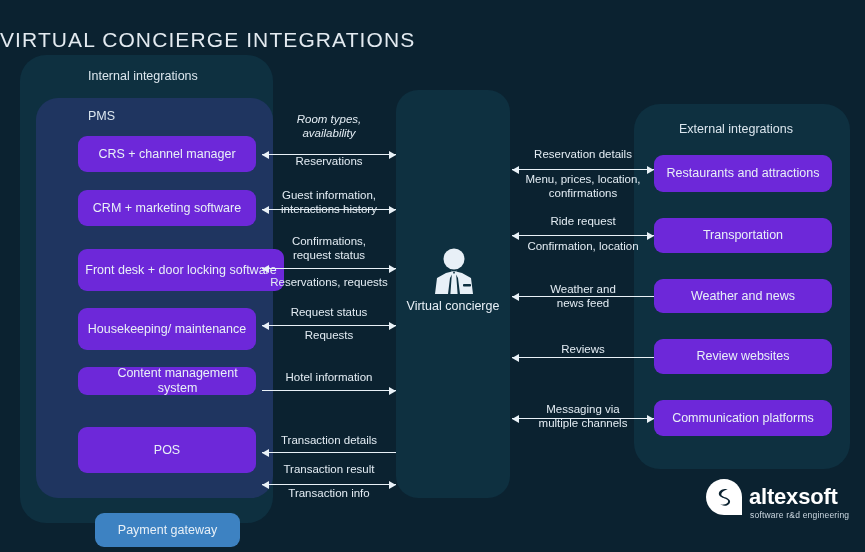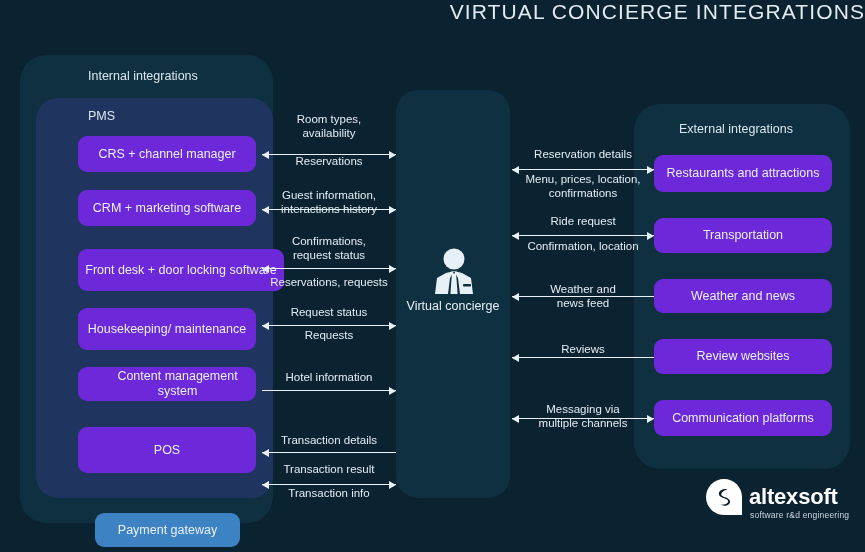--- a/index.html
+++ b/index.html
@@ -11,23 +11,23 @@
   }
   #root {
     position: relative;
     width: 865px; height: 552px;
     background: #0b2230;
   }
 
   
   .title {
     position: absolute;
-    left: 0; top: 0;
+    left: 0; top: 28px;
     width: 865px;
-    text-align: right;
+    text-align: left;
     font-size: 21px;
     letter-spacing: 1.1px;
     color: #e3eaf0;
     font-weight: 400;
   }
 
   
   .panel-internal {
     position: absolute;
     left: 20px; top: 55px;
@@ -175,38 +175,38 @@
   <div class="vc-label">Virtual concierge</div>
 
   <div id="internal-boxes">
       <div class="ibox" style="left: 78px; top: 136px; width: 178px; height: 36px;">CRS + channel manager</div>
       <div class="ibox" style="left: 78px; top: 190px; width: 178px; height: 36px;">CRM + marketing
 software</div>
       <div class="ibox" style="left: 78px; top: 249px; width: 206px; height: 42px;">Front desk + door
 locking software</div>
       <div class="ibox" style="left: 78px; top: 308px; width: 178px; height: 42px;">Housekeeping/
 maintenance</div>
-      <div class="ibox" style="left: 78px; top: 367px; width: 178px; height: 34px; padding-left: 27px;">Content management
+      <div class="ibox" style="left: 78px; top: 367px; width: 178px; height: 28px; padding-left: 27px;">Content management
 system</div>
       <div class="ibox" style="left: 78px; top: 427px; width: 178px; height: 46px;">POS</div>
       <div class="ibox highlight" style="left: 95px; top: 465px; width: 145px; height: 34px; margin-top: 48px;">Payment gateway</div>
     </div>
   <div id="external-boxes">
       <div class="ibox" style="left: 654px; top: 155px; width: 178px; height: 37px;">Restaurants and
 attractions</div>
       <div class="ibox" style="left: 654px; top: 218px; width: 178px; height: 35px;">Transportation</div>
       <div class="ibox" style="left: 654px; top: 279px; width: 178px; height: 34px;">Weather and news</div>
       <div class="ibox" style="left: 654px; top: 339px; width: 178px; height: 35px;">Review websites</div>
       <div class="ibox" style="left: 654px; top: 400px; width: 178px; height: 36px;">Communication
 platforms</div>
     </div>
   <div id="left-arrows">
       <div class="arrow-line" style="left: 262px; top: 154px; width: 134px;"></div>
       <div class="arrow-head right" style="top: 150.5px; left: 389px;"></div>
-      <div class="arrow-label" style="left: 262px; top: 113px; width: 134px;">Room types,
+      <div class="arrow-label" style="left: 262px; top: 113px; width: 134px; font-style: italic;">Room types,
 availability</div>
       <div class="arrow-line" style="left: 262px; top: 154px; width: 134px;"></div>
       <div class="arrow-head left" style="top: 150.5px; left: 262px;"></div>
       <div class="arrow-label" style="left: 262px; top: 155px; width: 134px;">Reservations</div>
       <div class="arrow-line" style="left: 262px; top: 209px; width: 134px;"></div>
       <div class="arrow-head left" style="top: 205.5px; left: 262px;"></div>
       <div class="arrow-head right" style="top: 205.5px; left: 389px;"></div>
       <div class="arrow-label" style="left: 262px; top: 189px; width: 134px;">Guest information,
 interactions history</div>
       <div class="arrow-line" style="left: 262px; top: 268px; width: 134px;"></div>

